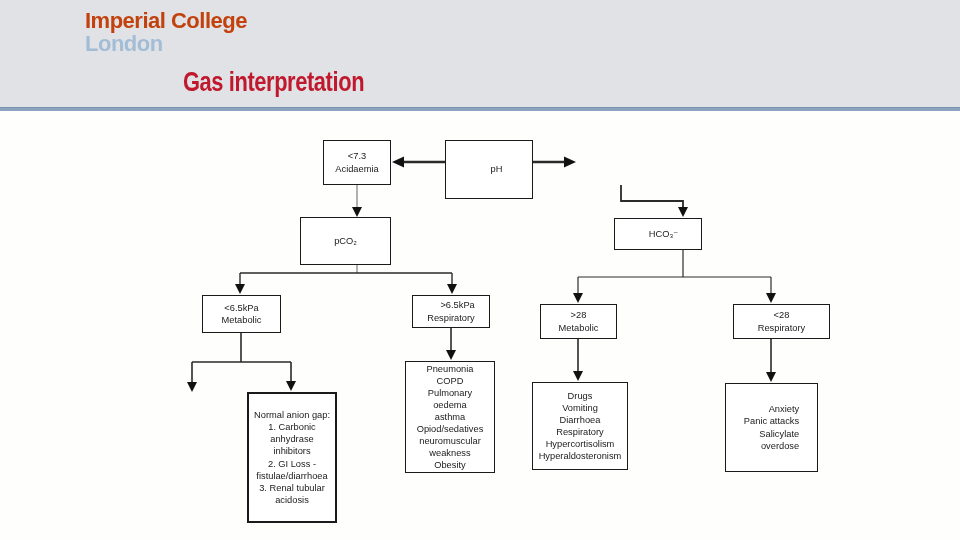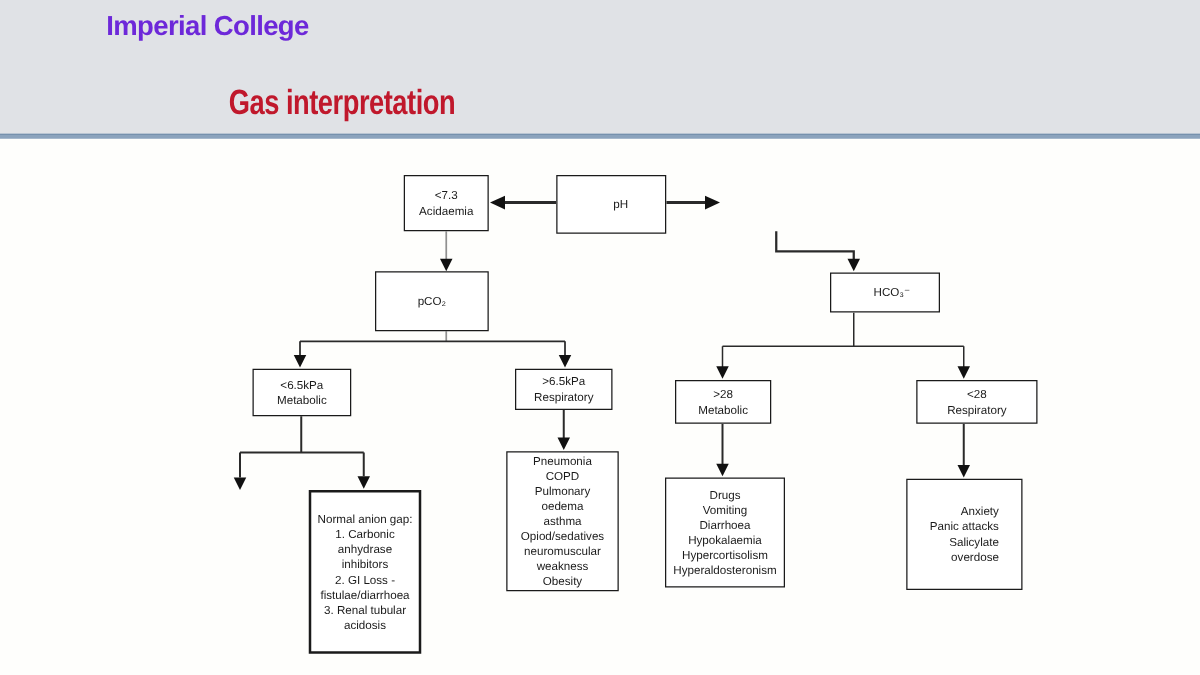--- a/index.html
+++ b/index.html
@@ -28,21 +28,21 @@
   .logo {
     position: absolute;
     left: 85px; top: 10px;
     line-height: 1.0;
     letter-spacing: -0.5px;
     font-weight: bold;
   }
   .logo .l1 {
     display: block;
     font-size: 22px;
-    color: #6d28d9;
+    color: #c2410c;
   }
   .logo .l2 {
     display: block;
     font-size: 22px;
     color: #a3bdd6;
     margin-top: 1px;
   }
   .slide-title {
     position: absolute;
     left: 183px; top: 66px;
@@ -68,43 +68,44 @@
     align-items: center;
     justify-content: center;
     text-align: center;
     white-space: pre-line;
     font-size: 9.3px;
     line-height: 1.3;
     padding: 1px;
   }
   .node.thick { border-width: 2px; }
   
-  #n-ph           { left: 445px; top: 140px; width: 88px;  height: 47px; padding-left: 16px; }
+  #n-ph           { left: 445px; top: 140px; width: 88px;  height: 59px; padding-left: 16px; }
   #n-acidaemia    { left: 323px; top: 140px; width: 68px;  height: 45px; }
   #n-alkalaemia   { left: 577px; top: 140px; width: 89px;  height: 45px; }
   #n-pco2         { left: 300px; top: 217px; width: 91px;  height: 48px; }
-  #n-hco3         { left: 664px; top: 218px; width: 88px;  height: 32px; padding-left: 12px; }
+  #n-hco3         { left: 614px; top: 218px; width: 88px;  height: 32px; padding-left: 12px; }
   #n-metab-low    { left: 202px; top: 295px; width: 79px;  height: 38px; }
-  #n-resp-high    { left: 412px; top: 295px; width: 78px;  height: 33px; }
+  #n-resp-high    { left: 412px; top: 295px; width: 78px;  height: 33px; text-align: right; }
   #n-metab-28     { left: 540px; top: 304px; width: 77px;  height: 35px; }
   #n-resp-28      { left: 733px; top: 304px; width: 97px;  height: 35px; text-align: center; }
   #n-raised-anion { left: 148px; top: 393px; width: 89px;  height: 109px; }
   #n-normal-anion { left: 247px; top: 392px; width: 90px;  height: 131px; }
   #n-resp-causes  { left: 405px; top: 361px; width: 90px;  height: 112px; }
   #n-metab-causes { left: 532px; top: 382px; width: 96px;  height: 88px;  }
   #n-anx-causes   { left: 725px; top: 383px; width: 93px;  height: 89px; text-align: right;  }
 </style>
 </head>
 <body>
 
 <div class="stage">
 
   <div class="header">
     <div class="logo">
       <span class="l1">Imperial College</span>
+      <span class="l2">London</span>
     </div>
     <div class="slide-title">Gas interpretation</div>
   </div>
   <div class="rule"></div>
 
   <svg class="connectors" width="960" height="540" viewBox="0 0 960 540">
 
     <line x1="445" y1="162" x2="403" y2="162" stroke="#2a2a2a" stroke-width="2.5"></line>
     <polygon points="404,156.5 404,167.5 392,162" fill="#111"></polygon>
 
@@ -174,21 +175,21 @@
 Pulmonary
 oedema
 asthma
 Opiod/sedatives
 neuromuscular
 weakness
 Obesity</div>
   <div class="node" id="n-metab-causes">Drugs
 Vomiting
 Diarrhoea
-Hypokalaemia
+Respiratory
 Hypercortisolism
 Hyperaldosteronism</div>
   <div class="node" id="n-anx-causes">Anxiety
 Panic attacks
 Salicylate
 overdose</div>
 
 </div>
 
 </body></html>

